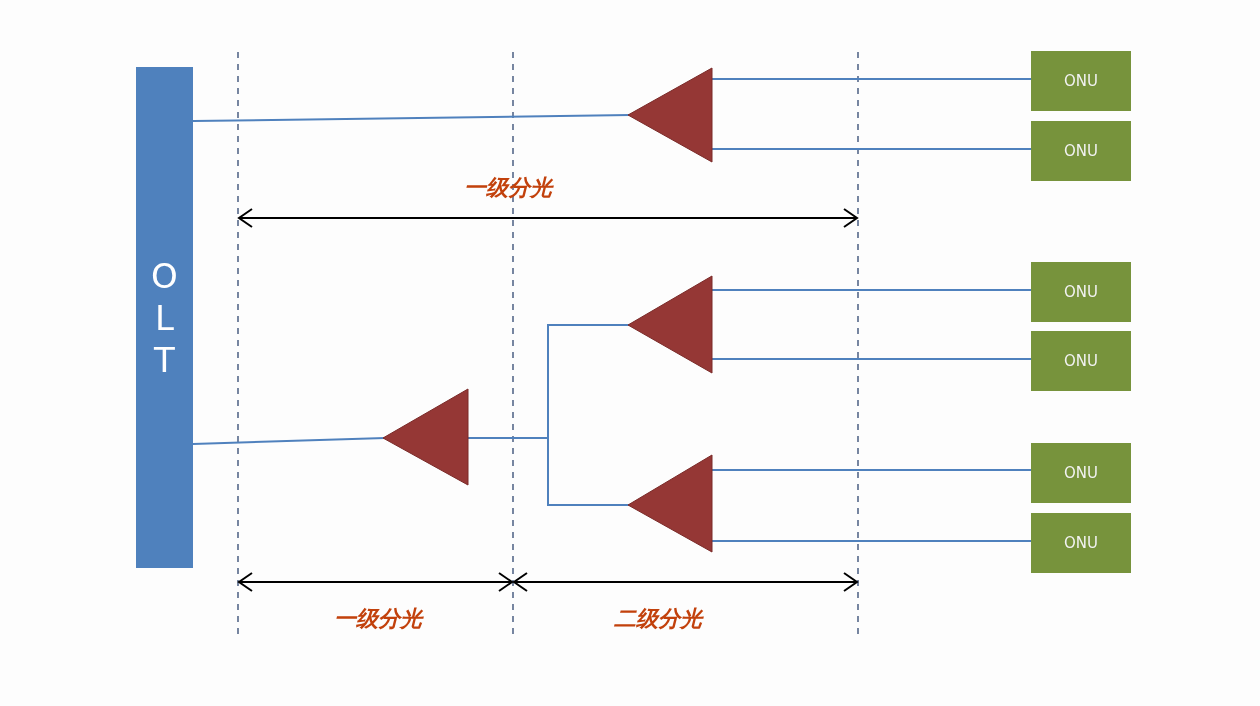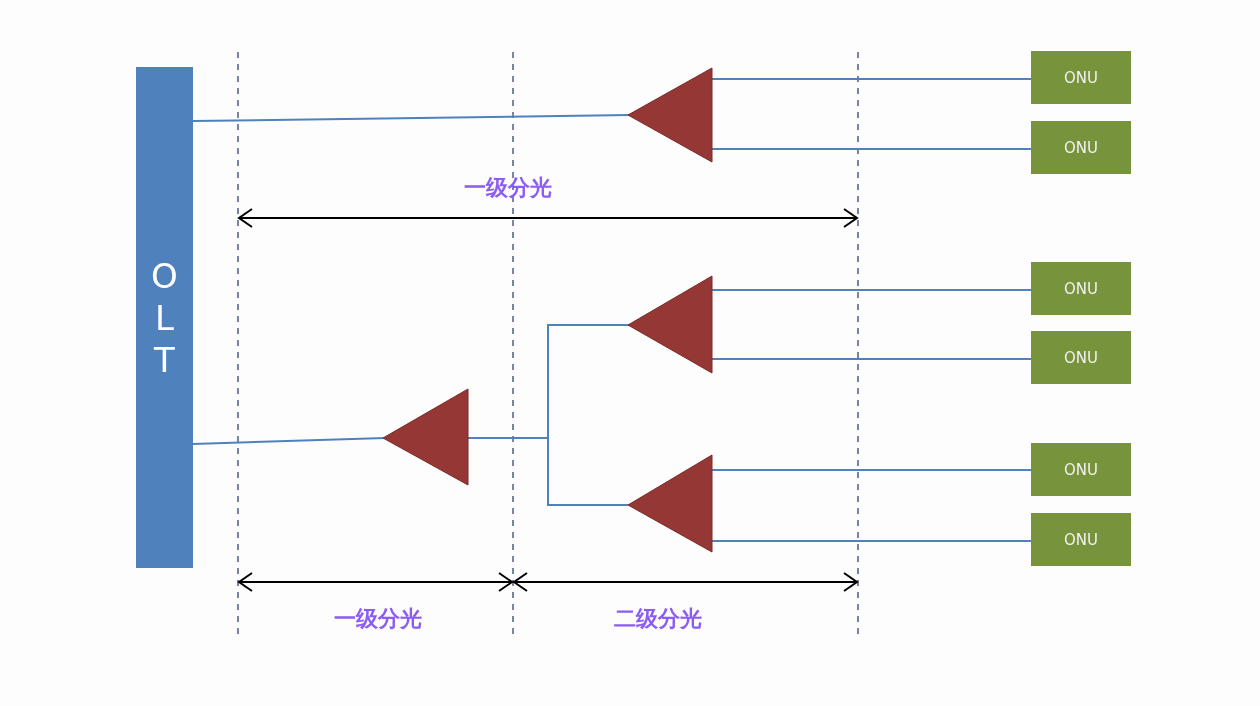--- a/index.html
+++ b/index.html
@@ -4,27 +4,27 @@
 <style>
   html, body { margin: 0; padding: 0; background: #fdfdfd; }
   body { width: 1260px; height: 706px; position: relative; overflow: hidden; font-family: "DejaVu Sans", sans-serif; }
   #canvas { position: absolute; left: 0; top: 0; width: 1260px; height: 706px; }
   .olt {
     position: absolute; left: 136px; top: 67px; width: 57px; height: 501px;
     background: #4f81bd; display: flex; flex-direction: column; align-items: center; justify-content: center;
   }
   .olt-letter { color: #ffffff; font-family: "DejaVu Sans", sans-serif; font-size: 34px; line-height: 42px; font-weight: normal; }
   .onu {
-    position: absolute; left: 1031px; width: 100px; height: 53px; background: #77933c;
+    position: absolute; left: 1031px; width: 100px; height: 60px; background: #77933c;
     display: flex; align-items: center; justify-content: center; color: #f2f2f2;
     font-family: "DejaVu Sans", sans-serif; font-size: 15px;
   }
   .label {
-    position: absolute; font-family: "DejaVu Sans", sans-serif; font-weight: bold; font-size: 22px; color: #8b5cf6;
-    white-space: nowrap; transform: translateX(-50%);
+    position: absolute; font-family: "DejaVu Sans", sans-serif; font-weight: bold; font-size: 22px; color: #c2410c;
+    white-space: nowrap; transform: translateX(-50%); font-style: italic;
   }
 </style>
 </head>
 <body>
 
 <svg id="canvas" viewBox="0 0 1260 706" xmlns="http://www.w3.org/2000/svg">
 
   <g stroke="#1f3864" stroke-width="1.2" stroke-dasharray="6,6">
     <line x1="238" y1="52" x2="238" y2="635"></line>
     <line x1="513" y1="52" x2="513" y2="635"></line>

